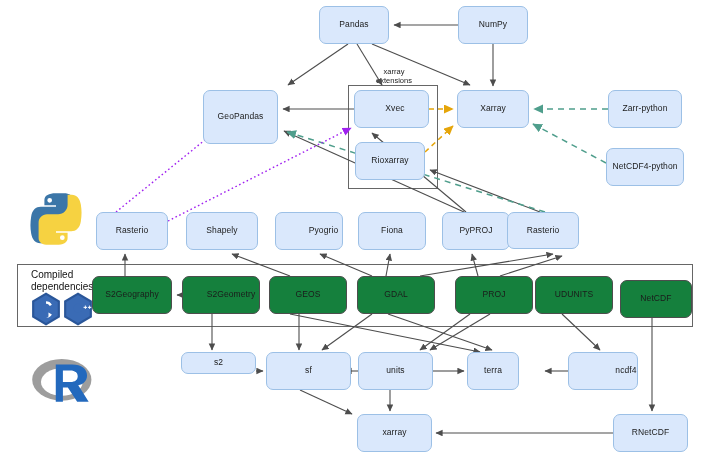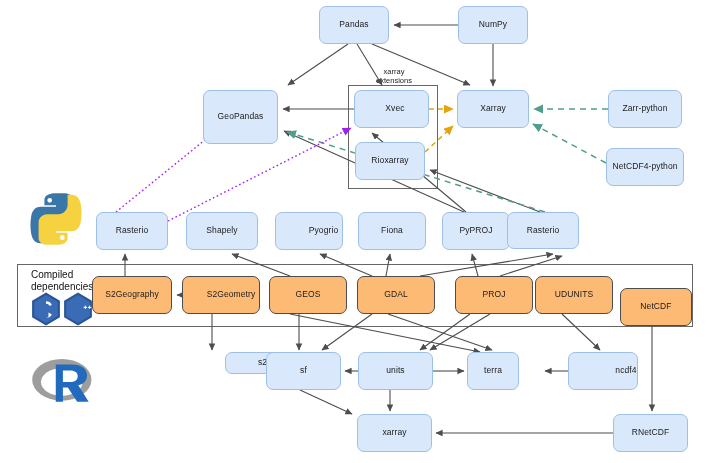--- a/index.html
+++ b/index.html
@@ -3,21 +3,21 @@
 <meta charset="utf-8">
 <style>
   html,body{margin:0;padding:0;background:#ffffff;}
   body{font-family:"Liberation Sans",sans-serif;}
   #canvas{position:relative;width:724px;height:463px;overflow:hidden;background:#fff;}
   svg#wires{position:absolute;left:0;top:0;width:724px;height:463px;pointer-events:none;}
   .node{position:absolute;box-sizing:border-box;display:flex;align-items:center;justify-content:center;
         border-radius:7px;font-size:8.5px;color:#1b1b1b;text-align:left;line-height:1.1;
         letter-spacing:.1px;}
   .node.blue{background:#dae8fc;border:1px solid #9cc0e6;}
-  .node.white{background:#fdba74;border:1px solid #4d4d4d;}
+  .node.white{background:#15803d;border:1px solid #4d4d4d;}
   .grp{position:absolute;box-sizing:border-box;border:1px solid #666;background:transparent;}
   .grp-lbl{position:absolute;font-size:7.5px;color:#222;text-align:center;line-height:1.18;}
   .logo{position:absolute;}
   .cd-label{position:absolute;font-size:10px;color:#111;line-height:1.2;text-align:left;}
 </style>
 </head>
 <body>
 
 <div id="canvas">
 
@@ -188,27 +188,27 @@
       </div>
       <div class="node white" style="left: 357px; top: 276px; width: 78px; height: 38px;">
         <span>GDAL</span>
       </div>
       <div class="node white" style="left: 455px; top: 276px; width: 78px; height: 38px;">
         <span>PROJ</span>
       </div>
       <div class="node white" style="left: 535px; top: 276px; width: 78px; height: 38px;">
         <span>UDUNITS</span>
       </div>
-      <div class="node white" style="left: 620px; top: 288px; width: 72px; height: 38px;">
+      <div class="node white" style="left: 620px; top: 280px; width: 72px; height: 38px;">
         <span>NetCDF</span>
       </div>
-      <div class="node blue" style="left: 181px; top: 352px; width: 75px; height: 22px; margin-left: 44px;">
+      <div class="node blue" style="left: 181px; top: 352px; width: 75px; height: 22px;">
         <span>s2</span>
       </div>
-      <div class="node blue" style="left: 266px; top: 352px; width: 75px; height: 38px;">
+      <div class="node blue" style="left: 266px; top: 352px; width: 85px; height: 38px;">
         <span>sf</span>
       </div>
       <div class="node blue" style="left: 358px; top: 352px; width: 75px; height: 38px;">
         <span>units</span>
       </div>
       <div class="node blue" style="left: 467px; top: 352px; width: 52px; height: 38px;">
         <span>terra</span>
       </div>
       <div class="node blue" style="left: 568px; top: 352px; width: 70px; height: 38px; padding-left: 46px;">
         <span>ncdf4</span>

